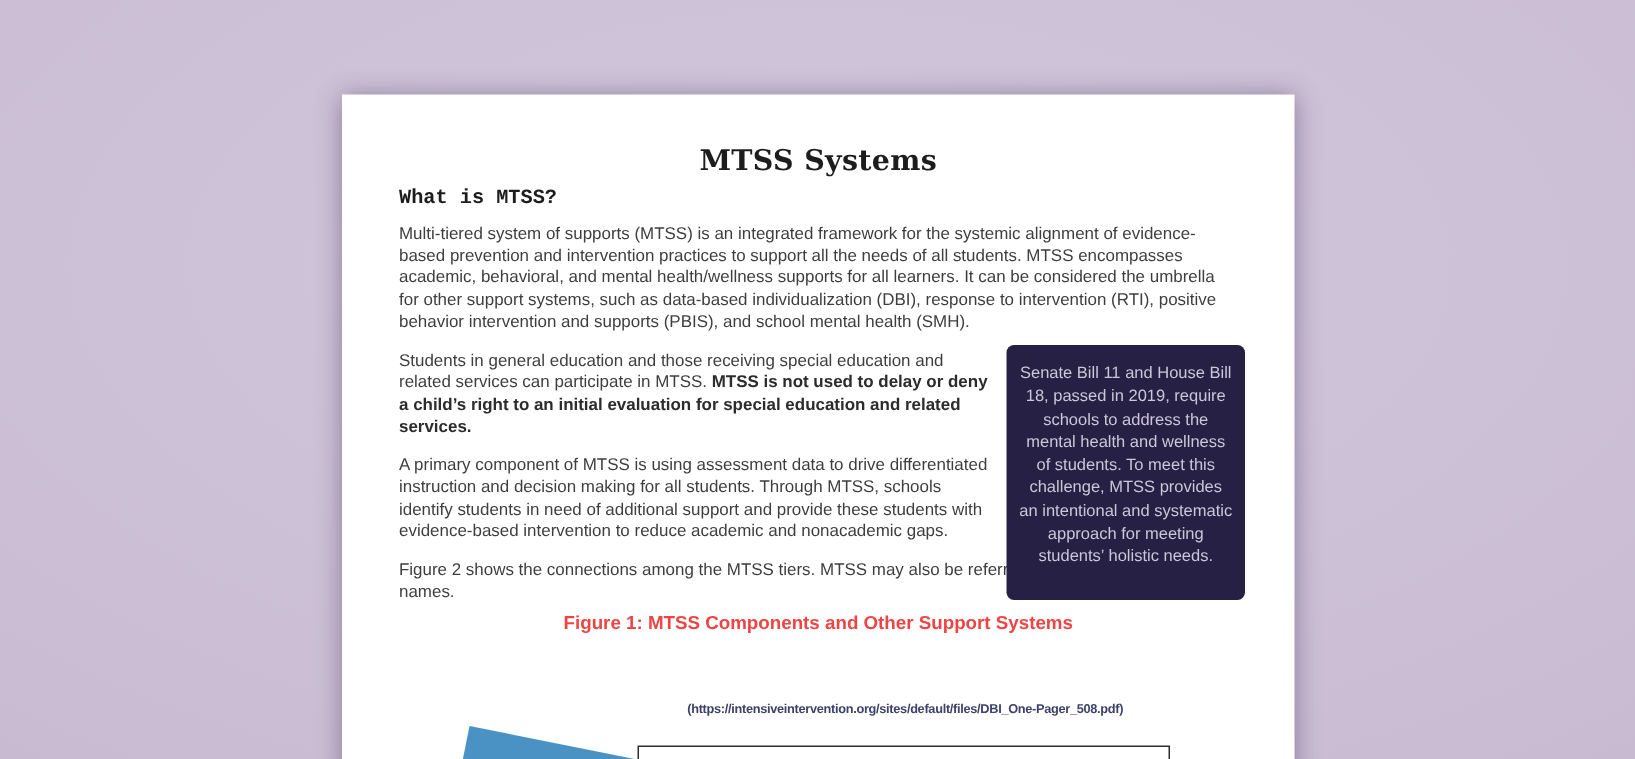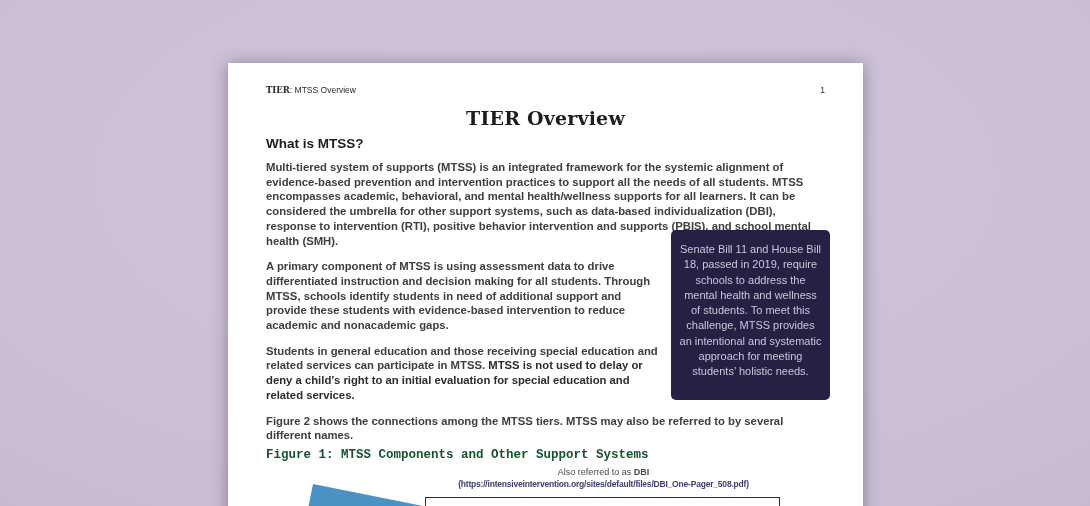--- a/index.html
+++ b/index.html
@@ -20,41 +20,40 @@
     font-size:8.5px; color:#2a2a2a; line-height:11px;
   }
   .brand-bold { font-family:"DejaVu Serif", serif; font-weight:bold; }
   .doc-title {
     text-align:center; margin-top:10px;
     font-family:"DejaVu Serif", serif; font-weight:bold;
     font-size:19px; line-height:24px; color:var(--heading,#1d1d1d);
     letter-spacing:0.2px;
   }
   .section-heading {
-    margin-top:5px; font-family:Liberation Sans, sans-serif; font-weight:bold;
+    margin-top:5px; font-family:Liberation Mono, monospace; font-weight:bold;
     font-size:13.5px; line-height:17px; color:var(--heading,#1d1d1d);
   }
   p.body-par {
     margin-top:11px; font-size:11.3px; line-height:14.7px;
     color:var(--text,#3e3e3e);
-    font-weight:bold;
   }
   p.body-par.first { margin-top:8px; }
   p.body-par.narrow { width:394px; }
   p.body-par b { color:#2c2c2c; }
   .callout {
     position:absolute; left:443px; top:167px; width:159px; height:170px;
     background:var(--callout-bg,#262044); border-radius:5px;
     color:var(--callout-text,#cbc6d8); font-size:11px; line-height:15.3px;
     text-align:center; padding:12px 8px;
   }
   .fig-caption {
-    margin-top:5px; text-align:left;
-    font-family:Liberation Mono, monospace; font-weight:bold;
-    font-size:12.5px; line-height:15px; color:#14532d;
+    margin-top:5px; text-align:center;
+    font-family:Liberation Sans, sans-serif; font-weight:bold;
+    font-size:12.5px; line-height:15px; color:#ef4444;
   }
   .fig-head {
     position:absolute; left:197px; top:403px; width:357px; text-align:center;
   }
   .fig-head .ref-line { font-size:9px; line-height:12px; color:#4a4a4a; }
   .fig-head .link-line {
     display:block; font-size:8.5px; line-height:13px; font-weight:bold;
     color:var(--link,#3e4169); text-decoration:none;
     font-family:Liberation Sans, sans-serif; letter-spacing:-0.2px;
   }
@@ -68,44 +67,39 @@
     clip-path: polygon(7px 1px, 132px 26px, 132px 50px, 0px 50px, 0px 36px);
     border-radius:2px;
   }
 </style>
 </head>
 <body>
 
 <div class="page">
   <div class="content">
 
-    <div class="doc-header">
-      <span><span class="brand-bold">TIER</span><span>: MTSS Overview</span></span>
-      <span>1</span>
-    </div>
 
-    <h1 class="doc-title">TIER Overview</h1>
+    <h1 class="doc-title">MTSS Systems</h1>
 
     <h2 class="section-heading">What is MTSS?</h2>
 
     <p class="body-par first">Multi-tiered system of supports (MTSS) is an integrated framework for the systemic alignment of evidence-based prevention and intervention practices to support all the needs of all students.  MTSS encompasses academic, behavioral, and mental health/wellness supports for all learners. It can be considered the umbrella for other support systems, such as data-based individualization (DBI), response to intervention (RTI), positive behavior intervention and supports (PBIS), and school mental health (SMH).</p>
 
+    <p class="body-par narrow"><span>Students in general education and those receiving special education and related services can participate in MTSS. </span><b>MTSS is not used to delay or deny a child’s right to an initial evaluation for special education and related services.</b></p>
+
     <p class="body-par narrow">A primary component of MTSS is using assessment data to drive differentiated instruction and decision making for all students. Through MTSS, schools identify students in need of additional support and provide these students with evidence-based intervention to reduce academic and nonacademic gaps.</p>
-
-    <p class="body-par narrow"><span>Students in general education and those receiving special education and related services can participate in MTSS. </span><b>MTSS is not used to delay or deny a child’s right to an initial evaluation for special education and related services.</b></p>
 
 
     <p class="body-par">Figure 2 shows the connections among the MTSS tiers. MTSS may also be referred to by several different names.</p>
 
     <div class="fig-caption">Figure 1: MTSS Components and Other Support Systems</div>
 
     <div class="callout">Senate Bill 11 and House Bill 18, passed in 2019, require schools to address the mental health and wellness of students. To meet this challenge, MTSS provides an intentional and systematic approach for meeting students’ holistic needs.</div>
 
     <div class="fig-head">
-      <div class="ref-line"><span>Also referred to as </span><b>DBI</b></div>
       <a class="link-line">(https://intensiveintervention.org/sites/default/files/DBI_One-Pager_508.pdf)</a>
     </div>
 
     <div class="dbi-box"></div>
 
     <div class="pyramid"></div>
 
   </div>
 </div>
 

